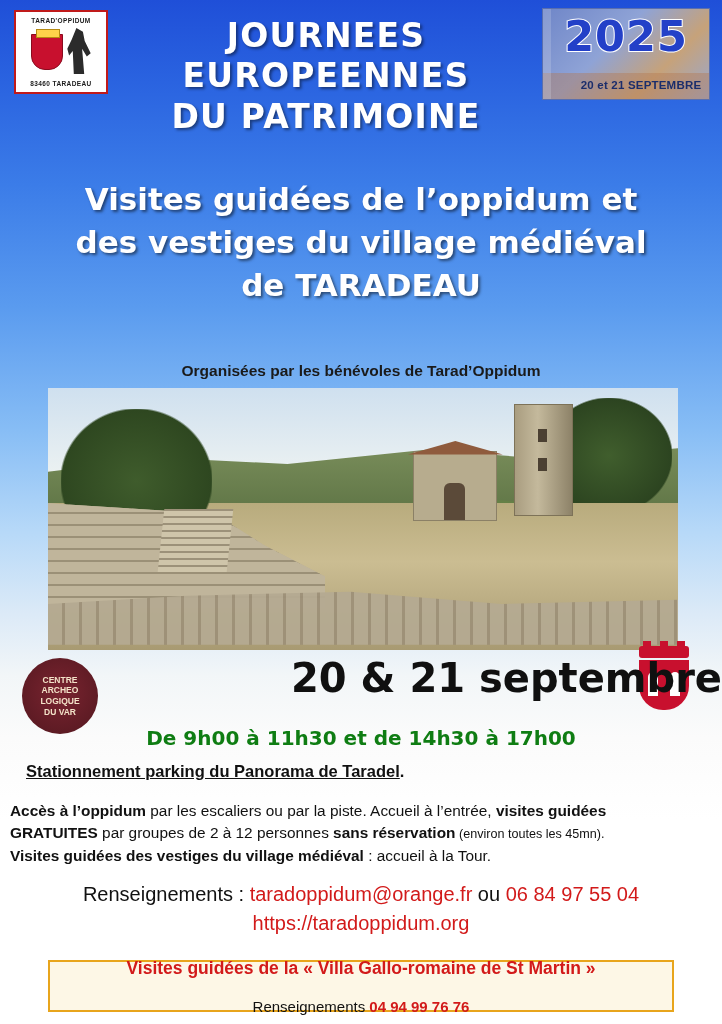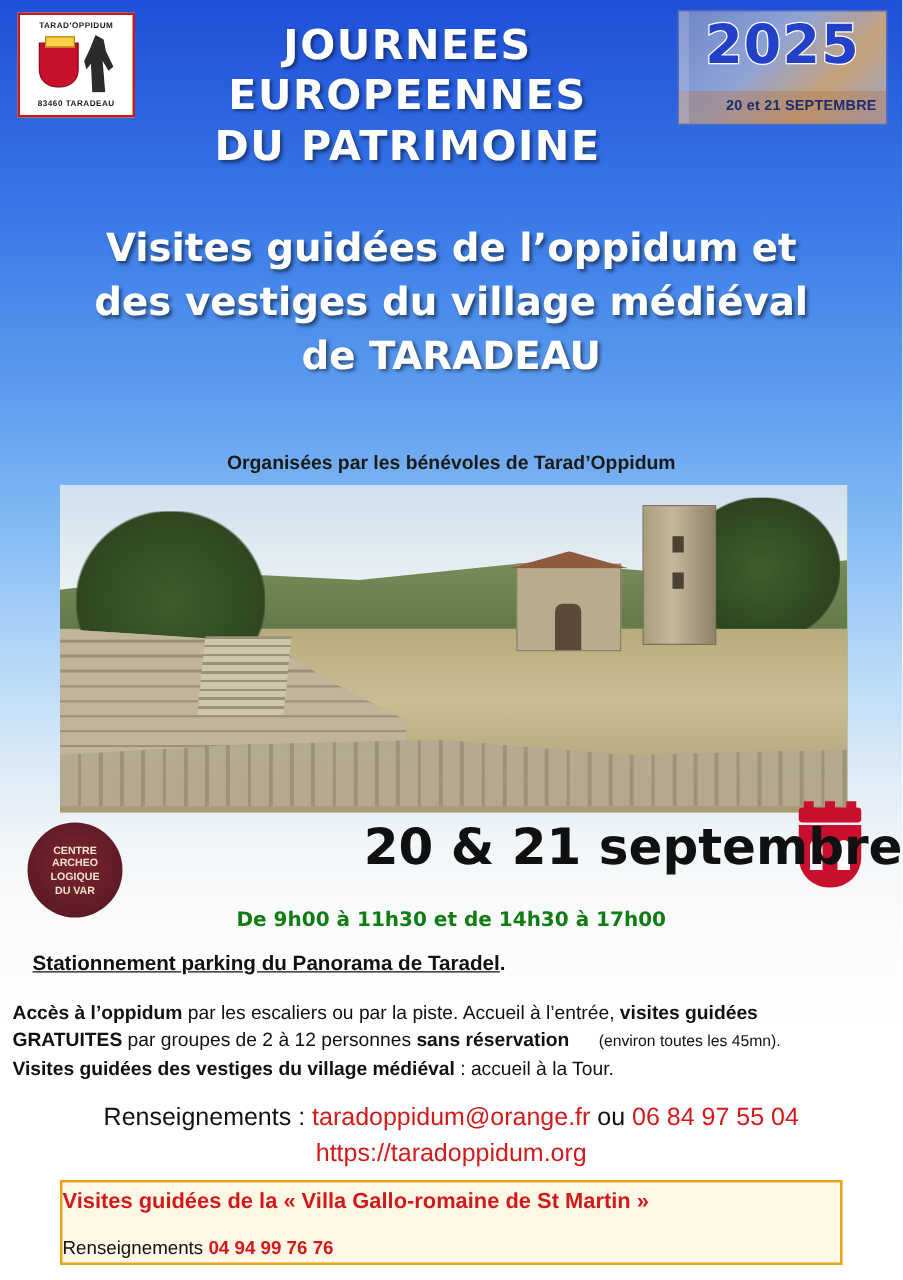--- a/index.html
+++ b/index.html
@@ -331,21 +331,21 @@
     font-size: 40px;
     font-weight: bold;
     color: #101010;
   }
   .hours {
     position: absolute;
     left: 0; right: 0;
     top: 726px;
     text-align: center;
     font-family: "DejaVu Sans", sans-serif;
-    font-size: 16px;
+    font-size: 20px;
     font-weight: bold;
     color: #0f7d13;
   }
 
   
   .parking {
     position: absolute;
     left: 26px;
     top: 762px;
     font-size: 16.5px;
@@ -357,46 +357,46 @@
   .info {
     position: absolute;
     left: 10px;
     right: 8px;
     top: 800px;
     font-size: 15.4px;
     color: #111;
     line-height: 1.45;
   }
   .info b { font-weight: bold; }
-  .info .small { font-size: 12.6px; padding-left: 20px; }
+  .info .small { font-size: 12.6px; }
 
   .contact {
     position: absolute;
     left: 0; right: 0;
     top: 880px;
     text-align: center;
     font-size: 20px;
     color: #111;
     line-height: 1.45;
   }
   .contact .mail { color: #d21a1a; }
   .contact .url { color: #d21a1a; text-align: center; }
 
   
   .bottom-box {
     position: absolute;
     left: 48px;
     right: 48px;
     bottom: 12px;
-    height: 68px;
+    height: 52px;
     border: 2px solid #e8a51c;
     background: #fdf7e6;
     display: flex;
     flex-direction: column;
-    align-items: flex-start;
+    align-items: center;
     justify-content: center;
     box-sizing: border-box;
   }
   .bottom-box .l1 {
     font-size: 17.5px;
     font-weight: bold;
     color: #d21a1a;
   }
   .bottom-box .l2 {
     font-size: 15px;

